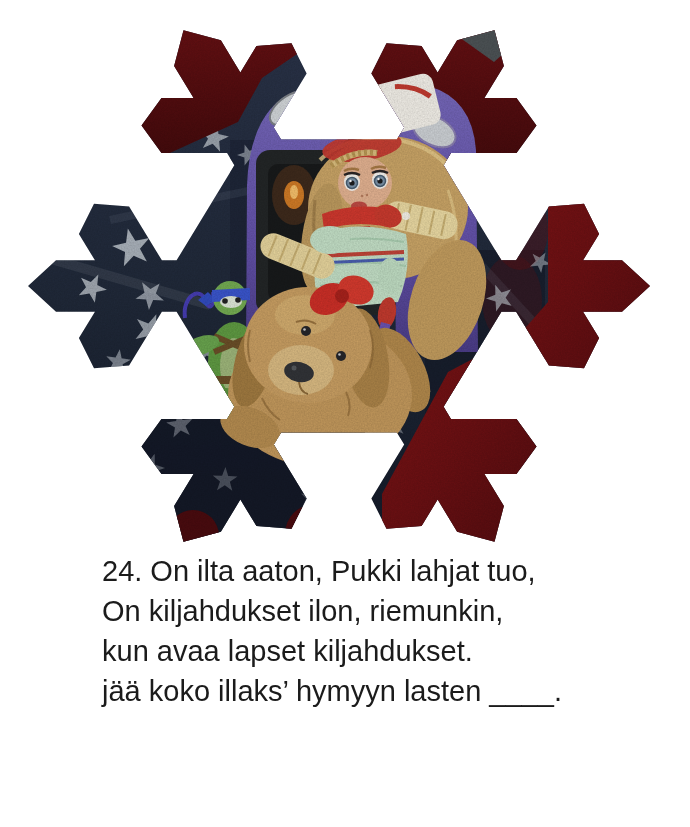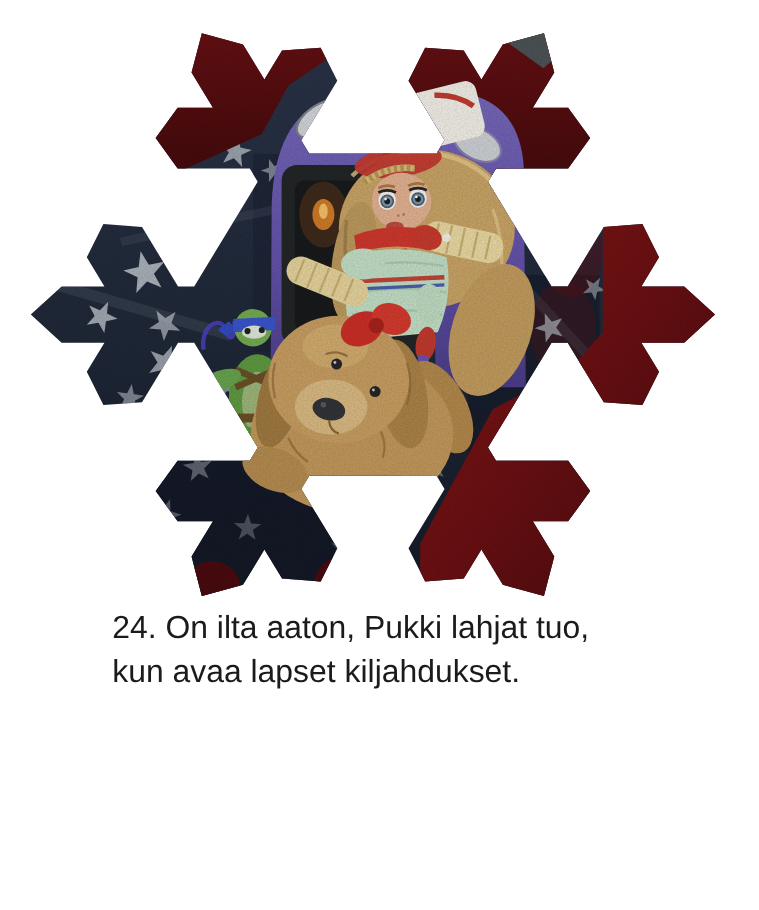--- a/index.html
+++ b/index.html
@@ -233,16 +233,18 @@
         <circle cx="342" cy="296" r="7" fill="#a8221c"></circle>
       </g>
     </g>
 
     <rect x="0" y="0" width="690" height="548" filter="url(#grain)" opacity=".2"></rect>
   </g>
 </svg>
 
 <div class="poem">
   <div>24. On ilta aaton, Pukki lahjat tuo,</div>
+  <div>On kiljahdukset ilon, riemunkin,</div>
   <div>kun avaa lapset kiljahdukset.</div>
+  <div>jää koko illaks’ hymyyn lasten ____.</div>
 </div>
 
 </div>
 
 </body></html>

